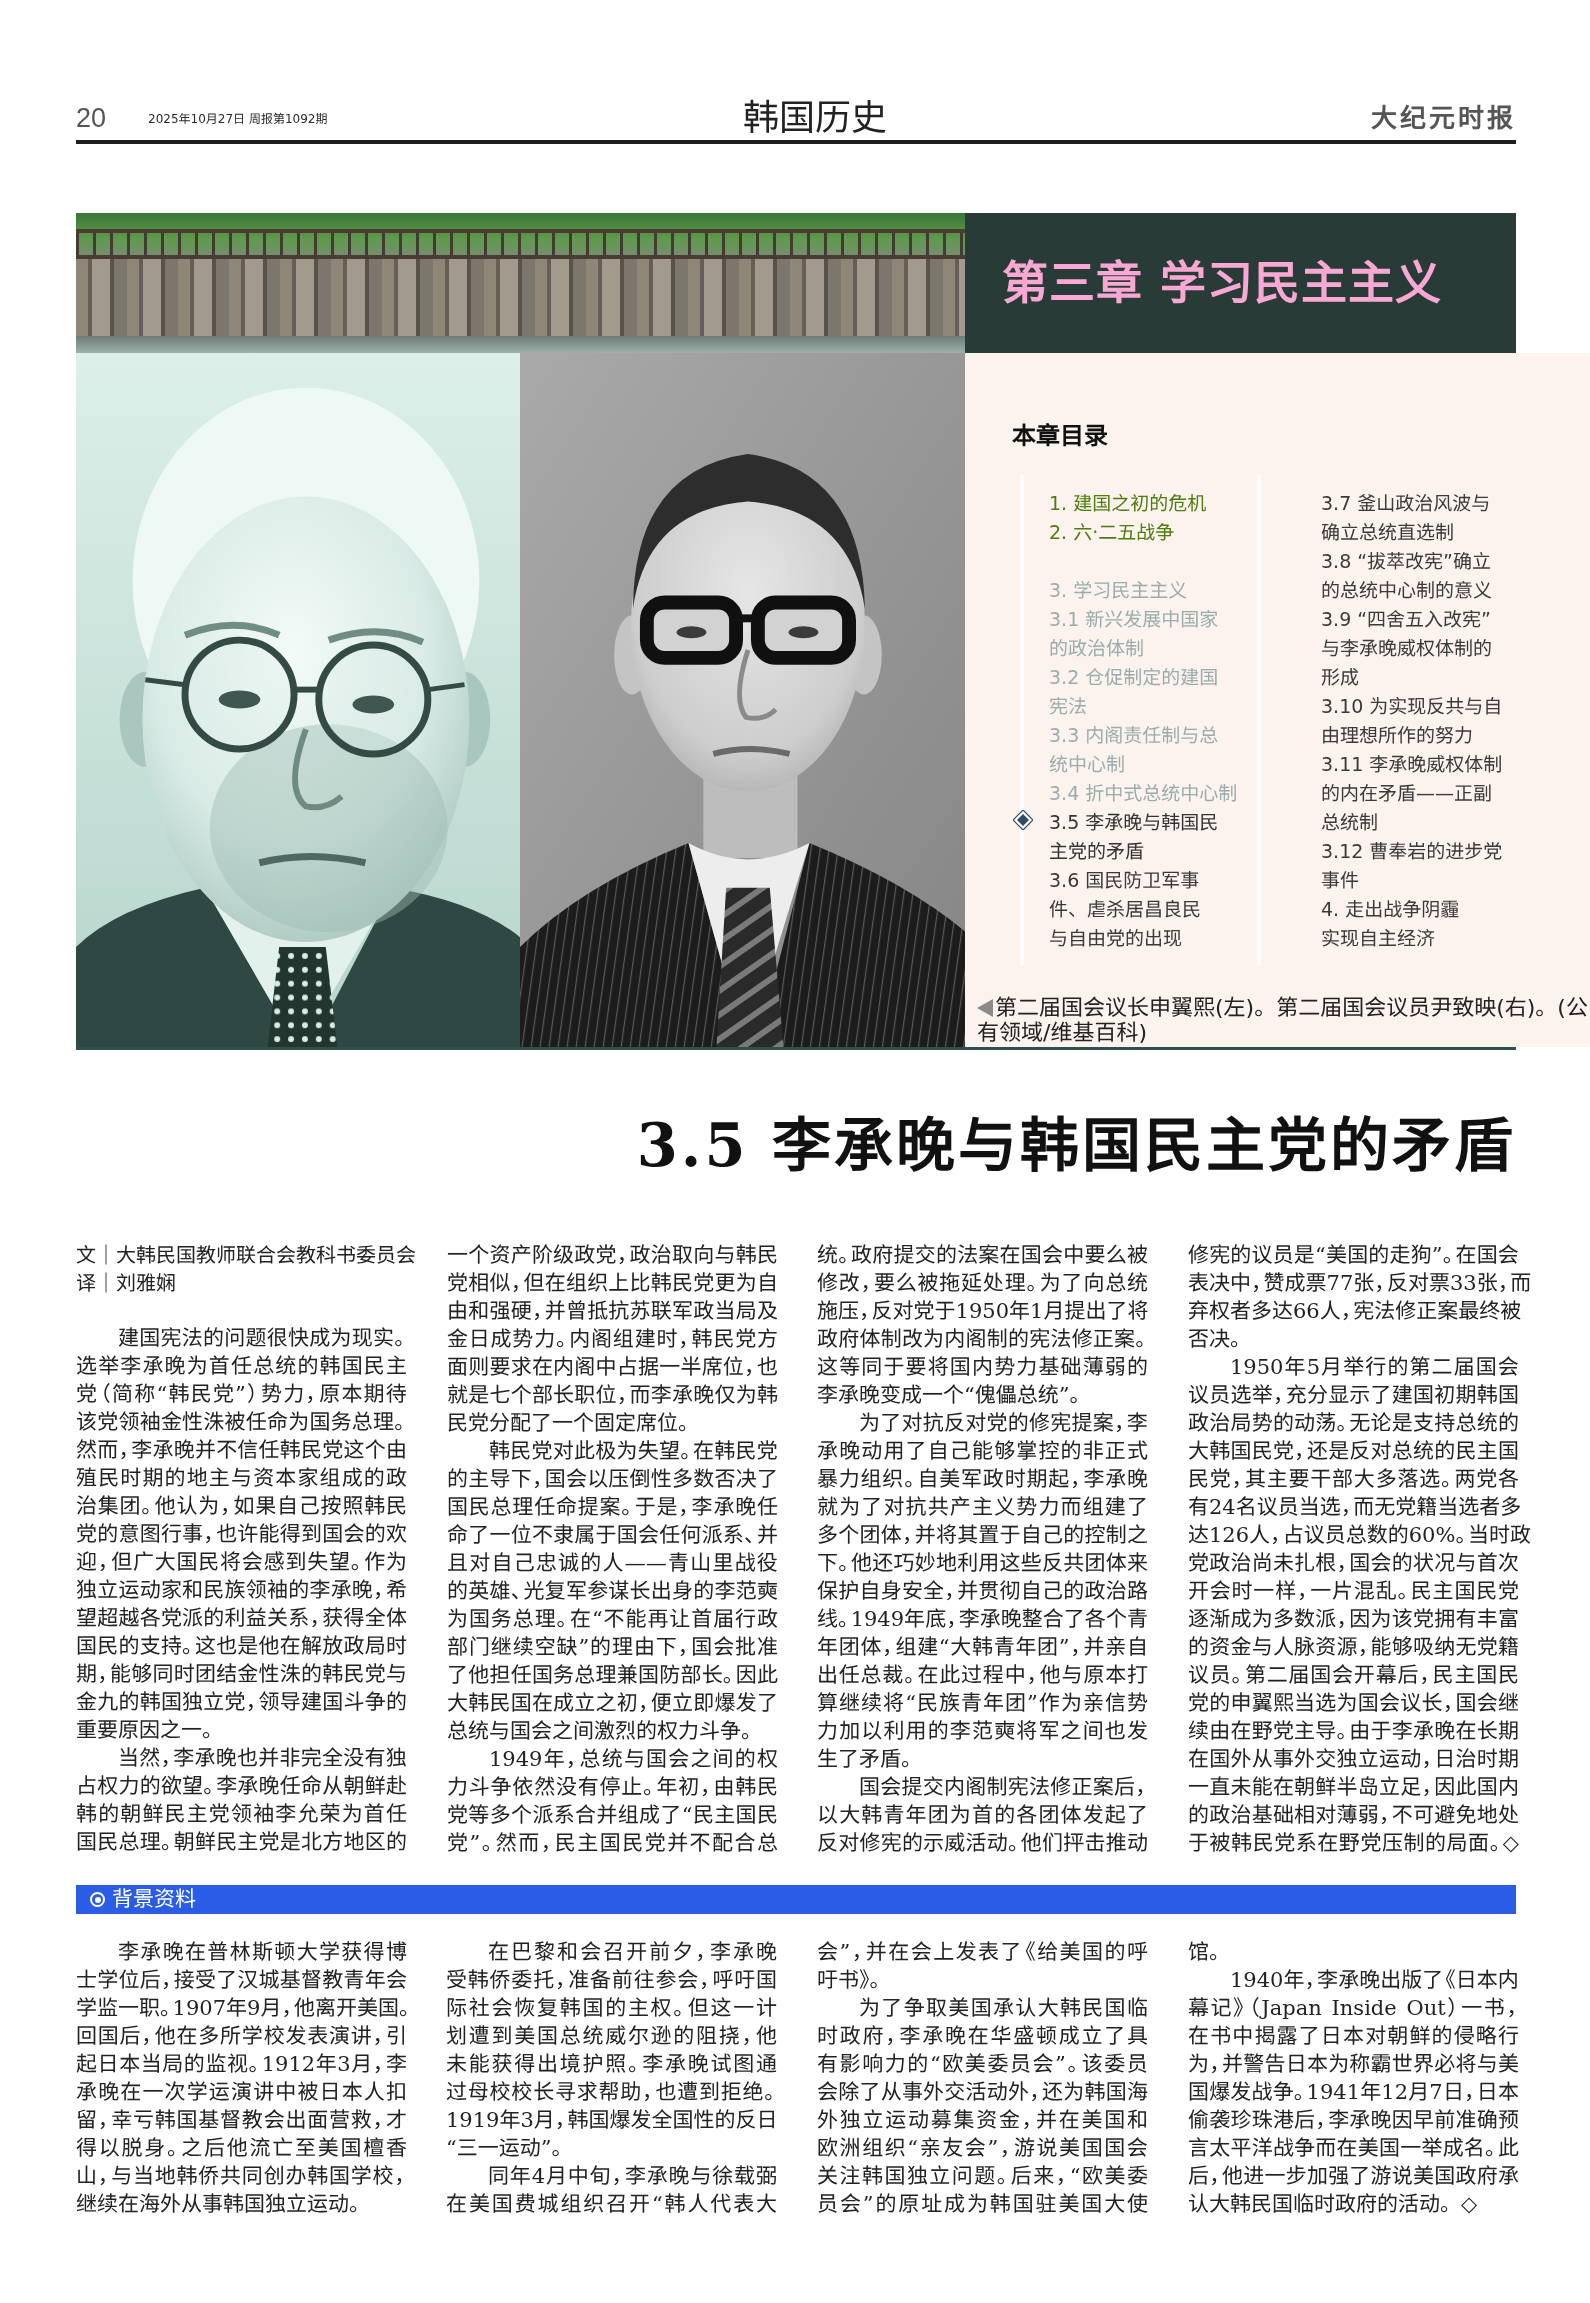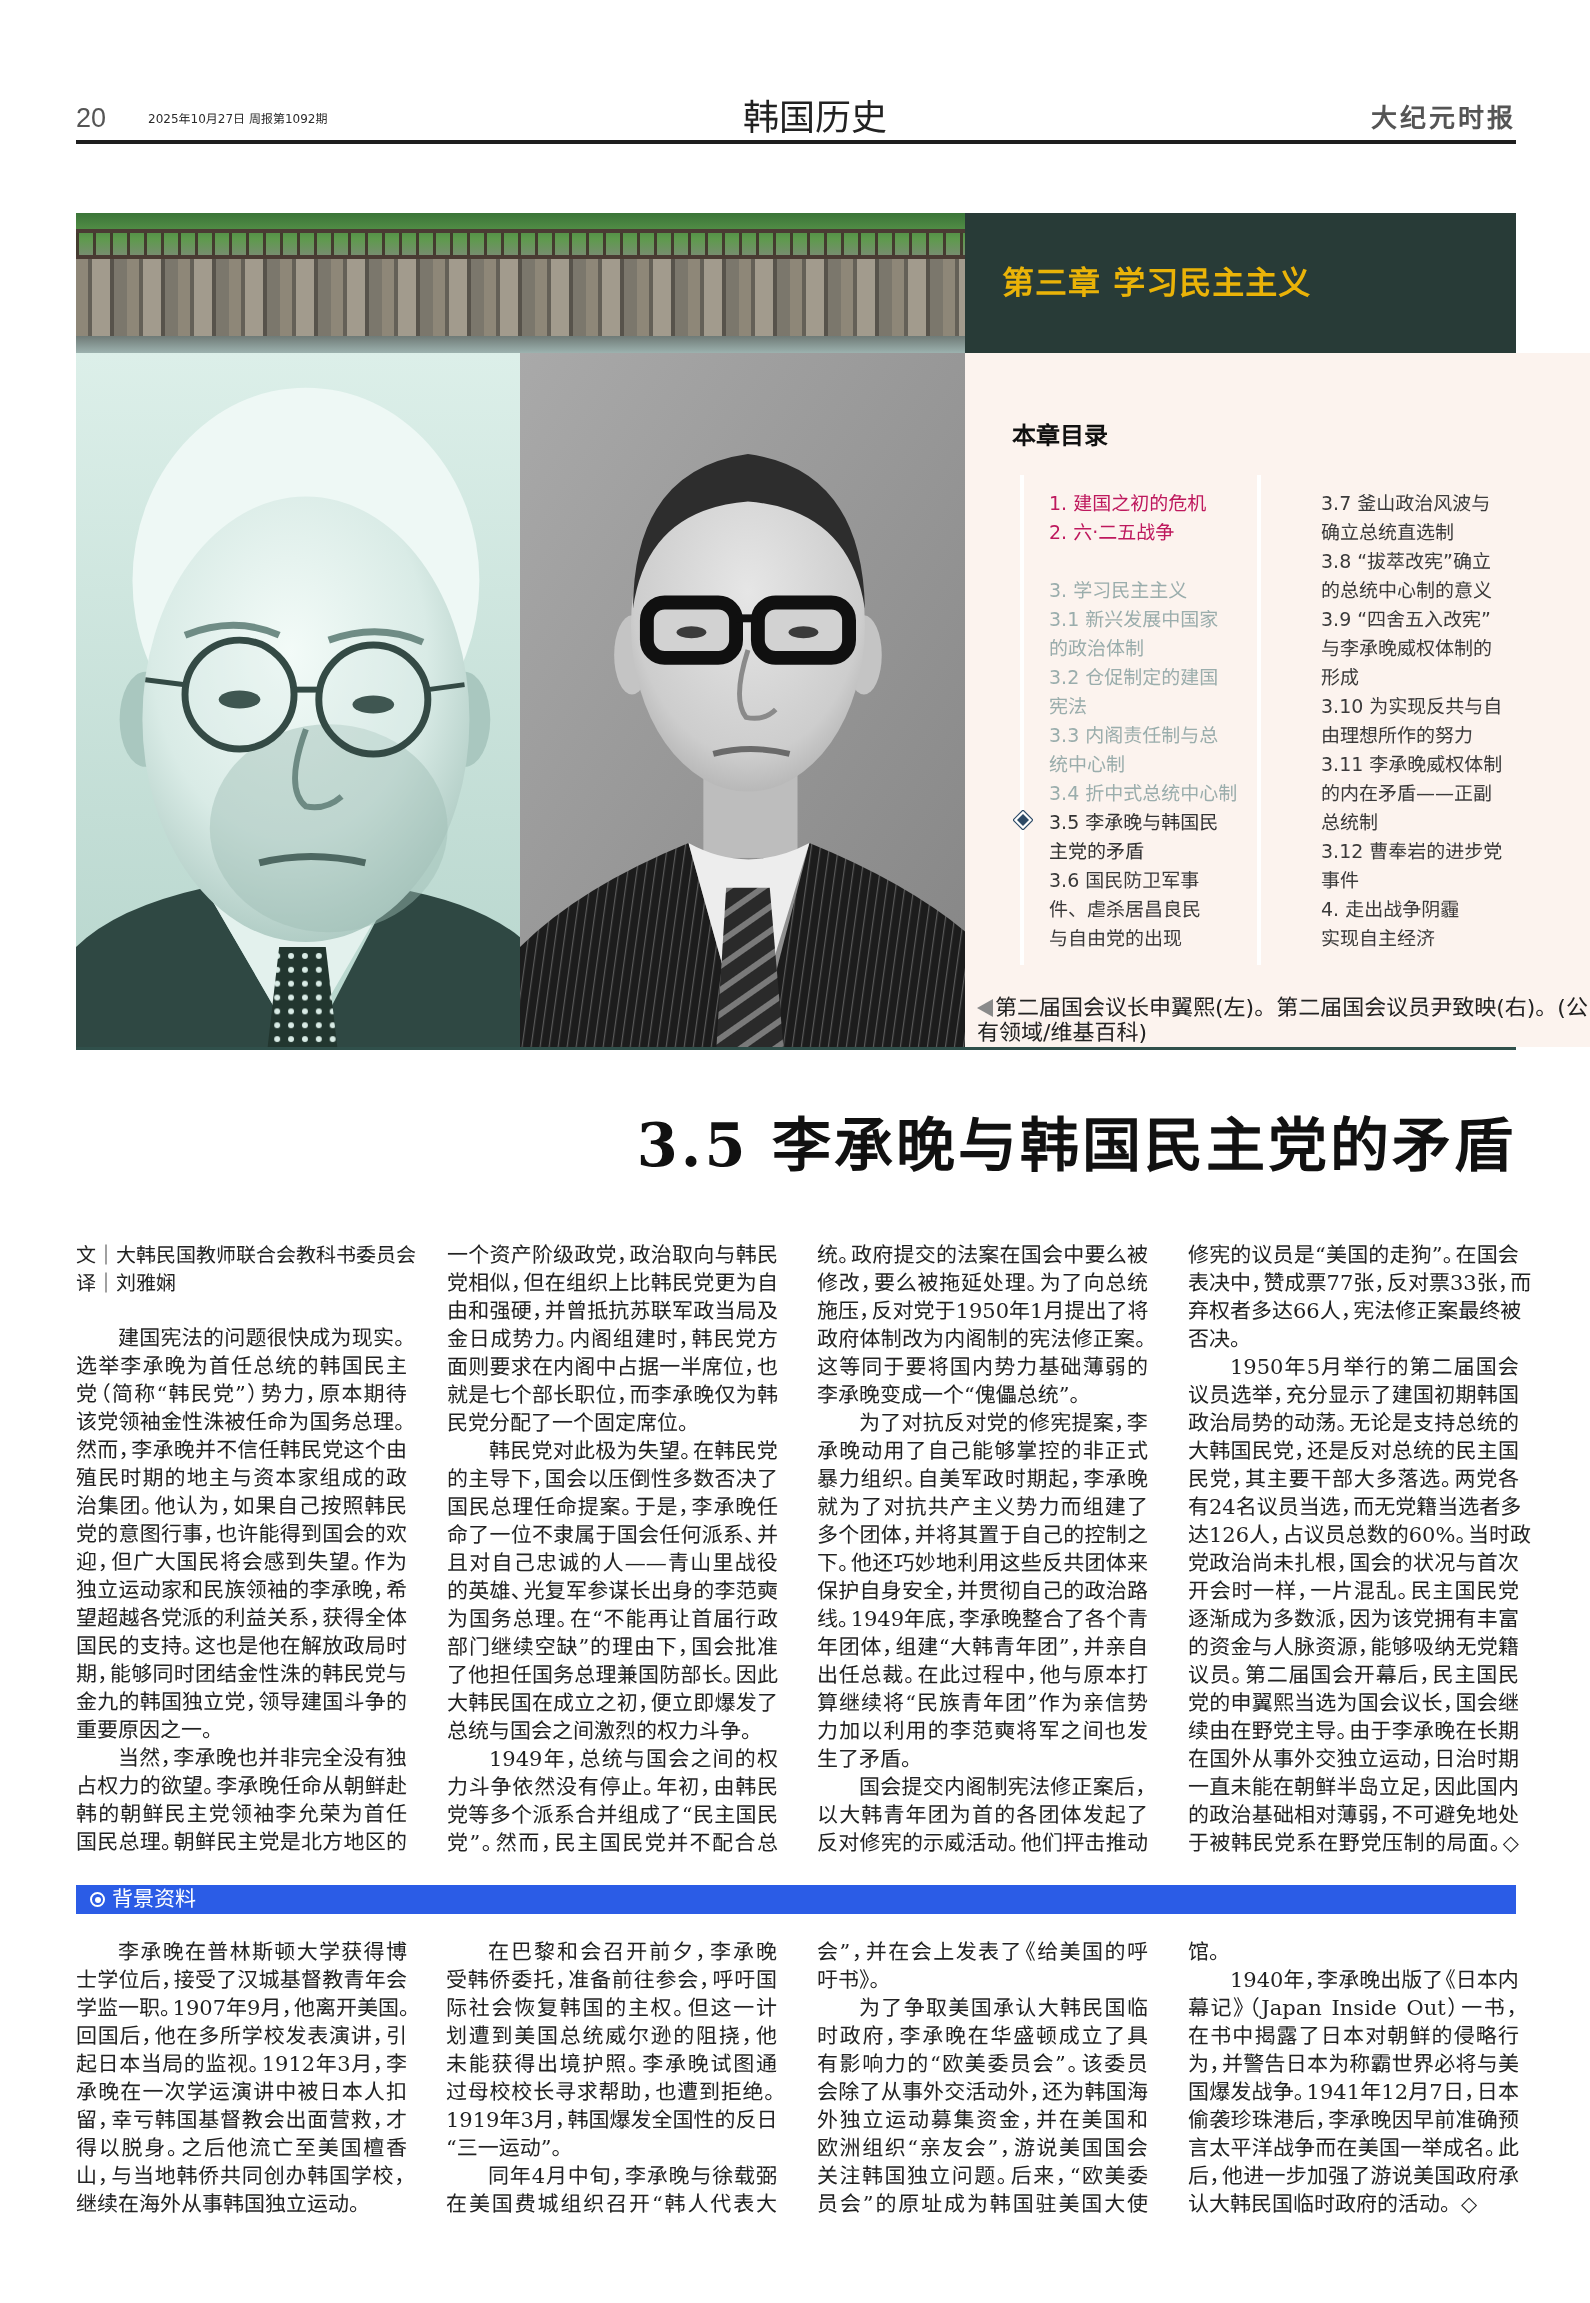--- a/index.html
+++ b/index.html
@@ -30,38 +30,38 @@
       linear-gradient(180deg,#3b7538 0,#5e9a4d 26px,#7d8a77 46px,#8f9388 99px,#6a7470 121px,#9fb5b2 141px);}
   .banner-title{position:absolute;left:67px;top:18px;font-family:"DejaVu Sans",sans-serif;font-size:79px;line-height:103px;font-weight:900;
     color:var(--banner-title);letter-spacing:4px;white-space:nowrap;
     text-shadow:
       4px 0 #fff,-4px 0 #fff,0 4px #fff,0 -4px #fff,
       3px 3px #fff,-3px 3px #fff,3px -3px #fff,-3px -3px #fff,
       7px 0 #fff,-7px 0 #fff,0 7px #fff,0 -7px #fff,
       5px 5px #fff,-5px 5px #fff,5px -5px #fff,-5px -5px #fff,
       9px 2px #f4f4f4,-9px 2px #f4f4f4,2px 9px #f4f4f4,-2px -9px #f4f4f4;}
   .banner-chapter{position:absolute;left:889px;top:0;width:551px;height:141px;background:var(--chapter-panel);}
-  .banner-chapter span{position:absolute;left:37px;top:0;font-family:"DejaVu Sans",sans-serif;font-size:32px;line-height:141px;font-weight:bold;color:#eab308;letter-spacing:1px;white-space:nowrap;}
+  .banner-chapter span{position:absolute;left:37px;top:0;font-family:"DejaVu Sans",sans-serif;font-size:46px;line-height:141px;font-weight:bold;color:#f9a8d4;letter-spacing:1px;white-space:nowrap;}
 
   
   .photo{top:353px;height:697px;overflow:hidden;}
   .photo svg{display:block;width:100%;height:100%;}
   .photo-left{left:76px;width:444px;}
   .photo-right{left:520px;width:446px;}
   .block-bottom{left:76px;top:1047px;width:1440px;height:3px;background:#30504b;}
 
   
   .toc{left:965px;top:353px;width:630px;height:694px;background:var(--toc-panel);}
   .toc-heading{position:absolute;left:47px;top:69px;font-size:24px;line-height:28px;font-weight:bold;color:#111;}
   .toc-divider{position:absolute;top:122px;width:4px;height:490px;background:#ffffff;}
   .toc-col{position:absolute;top:136px;font-family:"DejaVu Sans",sans-serif;font-size:19px;}
   .toc-col .tline{height:29px;line-height:29px;white-space:nowrap;}
   .toc-col-1{left:84px;width:198px;}
   .toc-col-2{left:356px;width:214px;}
-  .tone-done{color:#be185d;}
+  .tone-done{color:#4d7c0f;}
   .tone-chapter{color:#9aadac;}
   .tone-current{color:#333;}
   .tone-upcoming{color:#3a3a3a;}
   .toc-marker{position:absolute;left:48px;top:457px;width:20px;height:20px;}
   .caption{position:absolute;left:12px;top:642px;font-family:"DejaVu Sans",sans-serif;font-size:22px;line-height:25px;color:#222;}
   .caption .cline{white-space:nowrap;height:25px;}
   .caption-tri{display:inline-block;width:0;height:0;border-top:9px solid transparent;border-bottom:9px solid transparent;border-right:16px solid #8a8a8a;vertical-align:-2px;margin-right:2px;}
 
   
   .article-title{left:76px;top:1113px;width:1440px;text-align:right;font-size:59px;line-height:65px;font-weight:bold;color:#111;letter-spacing:3px;white-space:nowrap;}

